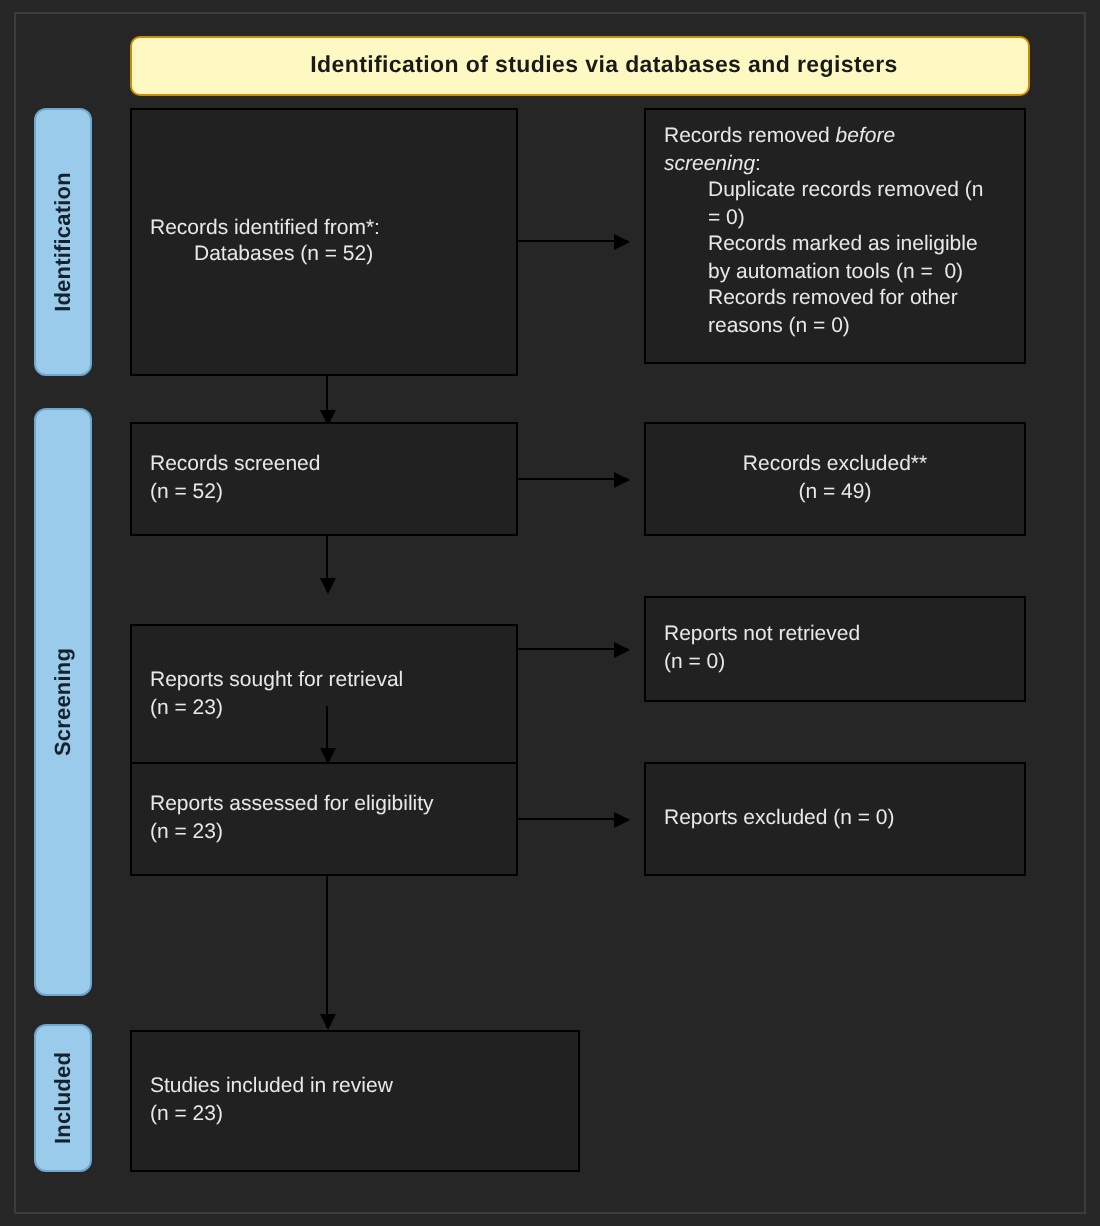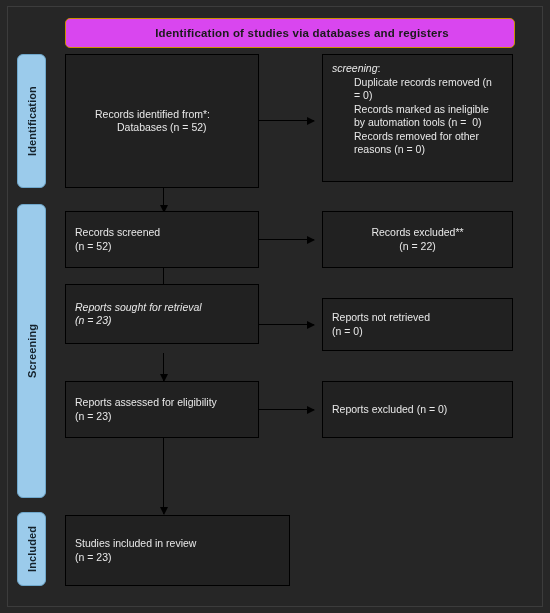--- a/index.html
+++ b/index.html
@@ -34,21 +34,21 @@
     background: #262626;
   }
 
   
   .banner {
     position: absolute;
     left: 65px;
     top: 18px;
     width: 450px;
     height: 30px;
-    background: #d946ef;
+    background: #fef9c3;
     border: 1px solid #c98f00;
     border-radius: 5px;
     box-sizing: border-box;
     display: flex;
     align-items: center;
     justify-content: center;
     padding-left: 24px;
   }
   .banner-text {
     color: #1a1a1a;
@@ -143,55 +143,56 @@
     <span class="stage-tab-label">Identification</span>
   </div>
   <div class="stage-tab" style="top:204px; height:294px;">
     <span class="stage-tab-label">Screening</span>
   </div>
   <div class="stage-tab" style="top:512px; height:74px;">
     <span class="stage-tab-label">Included</span>
   </div>
 
   <div class="node center-v" style="left:65px; top:54px; width:194px; height:134px;">
-    <div style="text-align:left;margin-left:20px;">
+    <div style="text-align:left;">
       <div class="node-line">Records identified from*:</div>
       <div class="node-line indent">Databases (n = 52)</div>
     </div>
   </div>
 
   <div class="arrow-h" style="left:259px; top:120px; width:55px;"></div>
 
   <div class="node" style="left:322px; top:54px; width:191px; height:128px;">
+    <div class="node-line">Records removed <i>before</i></div>
     <div class="node-line"><i>screening</i>:</div>
     <div class="node-line indent">Duplicate records removed (n</div>
     <div class="node-line indent">= 0)</div>
     <div class="node-line indent">Records marked as ineligible</div>
     <div class="node-line indent">by automation tools (n =  0)</div>
     <div class="node-line indent">Records removed for other</div>
     <div class="node-line indent">reasons (n = 0)</div>
   </div>
 
   <div class="arrow-v" style="left:163px; top:188px; height:24px;"></div>
 
   <div class="node center-v" style="left:65px; top:211px; width:194px; height:57px;">
     <div class="node-line">Records screened</div>
     <div class="node-line">(n = 52)</div>
   </div>
 
   <div class="arrow-h" style="left:259px; top:239px; width:55px;"></div>
 
   <div class="node center-v" style="left:322px; top:211px; width:191px; height:57px;align-items:center;">
     <div class="node-line">Records excluded**</div>
-    <div class="node-line">(n = 22)</div>
+    <div class="node-line">(n = 49)</div>
   </div>
 
   <div class="arrow-v" style="left:163px; top:268px; height:28px;"></div>
 
-  <div class="node center-v" style="left:65px; top:284px; width:194px; height:60px;font-style:italic;">
+  <div class="node center-v" style="left:65px; top:312px; width:194px; height:71px;">
     <div class="node-line">Reports sought for retrieval</div>
     <div class="node-line">(n = 23)</div>
   </div>
 
   <div class="arrow-h" style="left:259px; top:324px; width:55px;"></div>
 
   <div class="node center-v" style="left:322px; top:298px; width:191px; height:53px;">
     <div class="node-line">Reports not retrieved</div>
     <div class="node-line">(n = 0)</div>
   </div>

